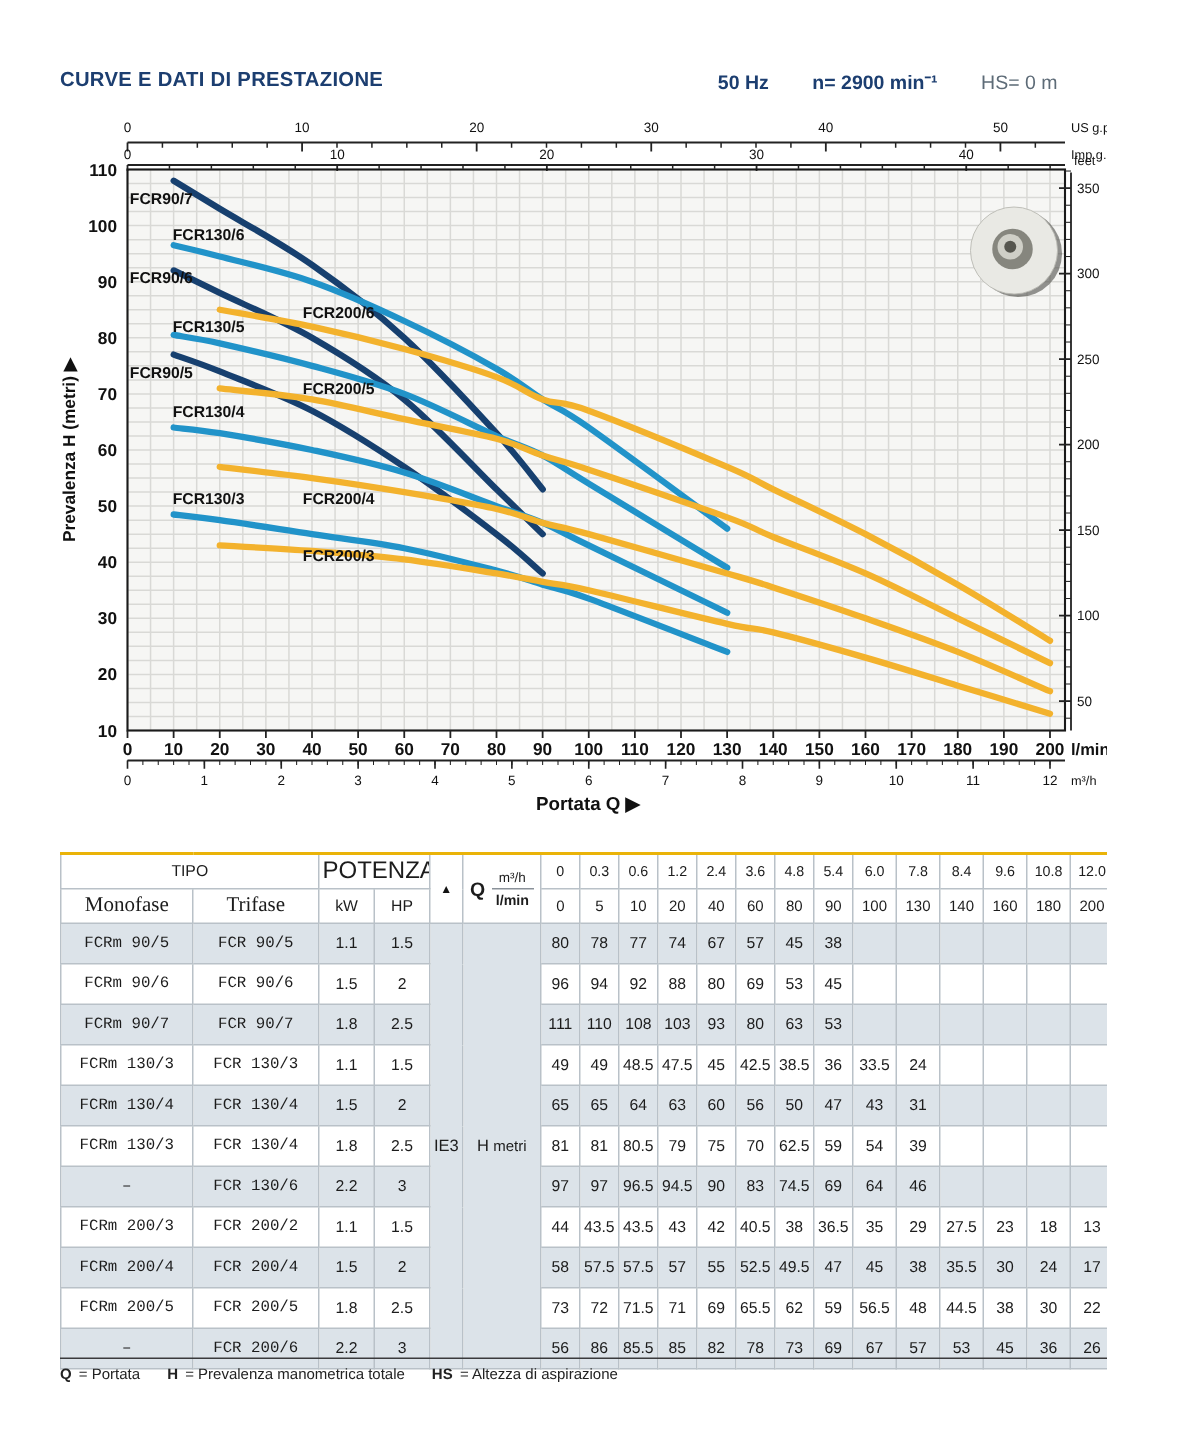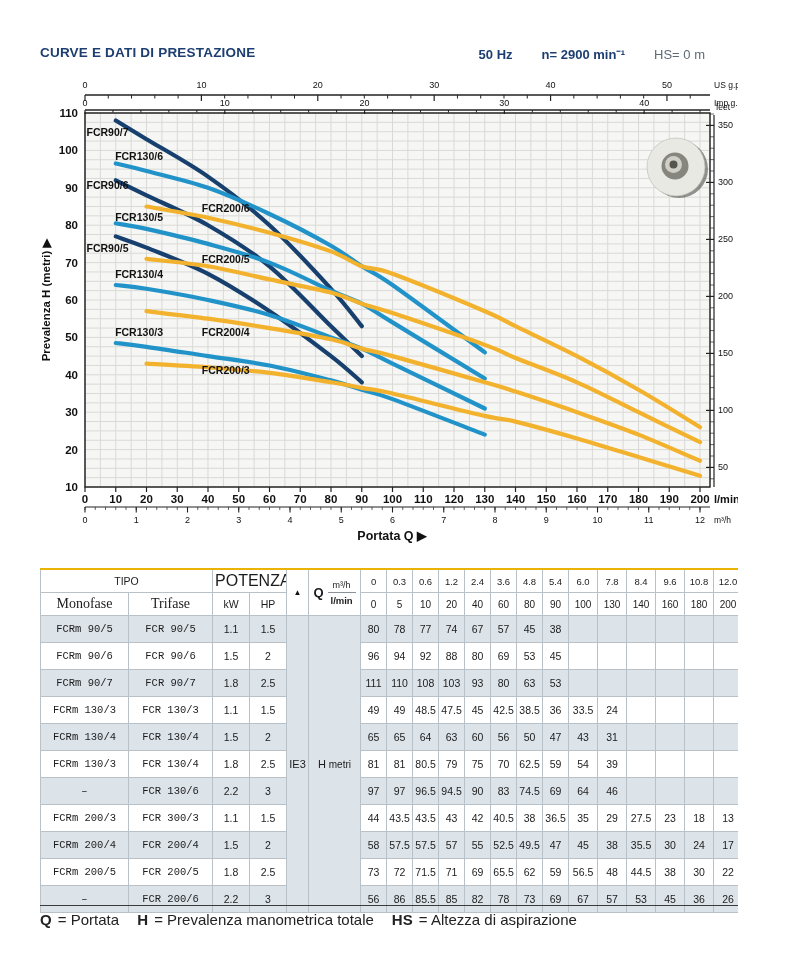--- a/index.html
+++ b/index.html
@@ -38,21 +38,21 @@
   .q-units{display:flex;flex-direction:column;align-items:stretch;}
   .q-top{border-bottom:1px solid #8a9199;font-weight:normal;font-size:9px;padding:1px 3px 2px;}
   .q-bot{font-weight:bold;font-size:9.5px;padding:2px 3px 1px;}
   tr.shade td{background:#dce3e9;}
   td.mono,td.trif{text-align:left;padding-left:8px;font-weight:bold;font-family:Liberation Mono, monospace;}
   td.span-cell{background:#fff;font-weight:bold;font-size:11px;margin-top:16px;}
   td.span-cell .metri{font-weight:normal;font-size:10px;}
 
   
   .rule{position:absolute;left:40px;top:905px;width:722px;border-top:1.5px solid #3a3a3c;}
-  .foot{position:absolute;left:40px;top:911px;font-size:15px;color:#222;white-space:nowrap;}
+  .foot{position:absolute;left:40px;top:911px;font-size:10px;color:#222;white-space:nowrap;}
   .foot .item{margin-right:18px;}
   .foot b{margin-right:2px;}
   .tol{position:absolute;right:38px;top:911px;font-size:9.5px;color:#222;}
 </style>
 </head>
 <body>
 
 <div class="page">
 
   <div class="hdr-title">CURVE E DATI DI PRESTAZIONE</div>
@@ -659,21 +659,21 @@
           <td>69</td>
           <td>64</td>
           <td>46</td>
           <td></td>
           <td></td>
           <td></td>
           <td></td>
         </tr>
         <tr>
           <td class="mono">FCRm 200/3</td>
-          <td class="trif">FCR 300/3</td>
+          <td class="trif">FCR 200/2</td>
           <td>1.1</td>
           <td>1.5</td>
           <td>44</td>
           <td>43.5</td>
           <td>43.5</td>
           <td>43</td>
           <td>42</td>
           <td>40.5</td>
           <td>38</td>
           <td>36.5</td>

